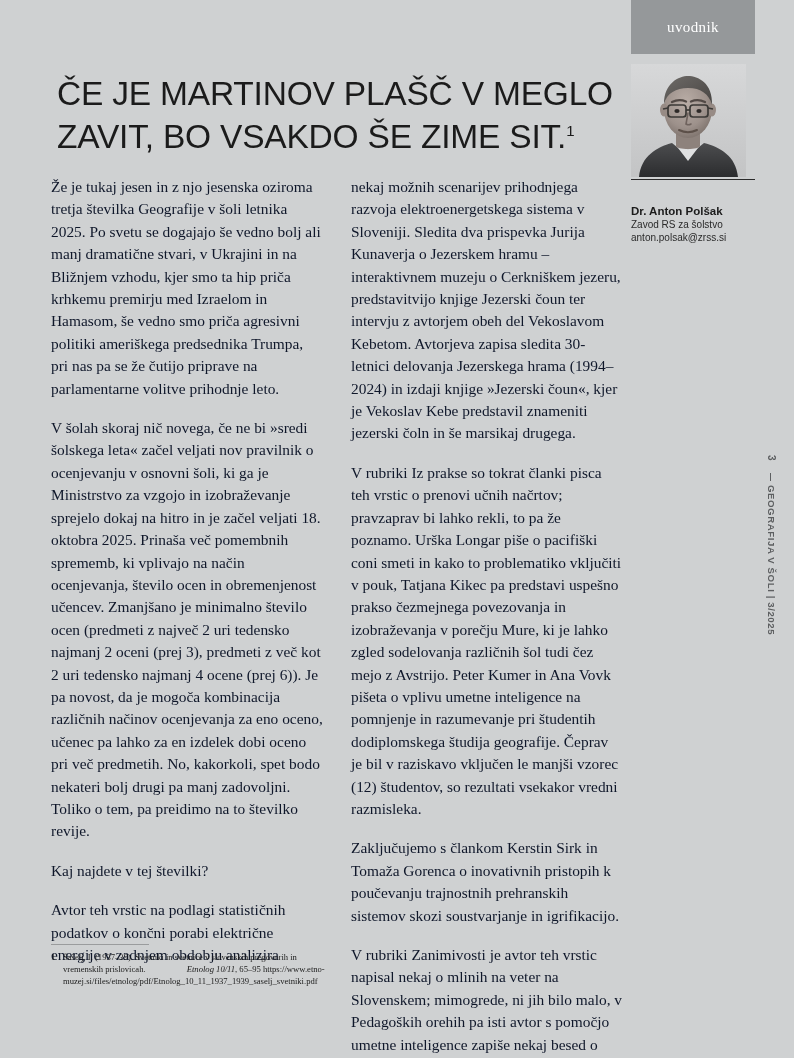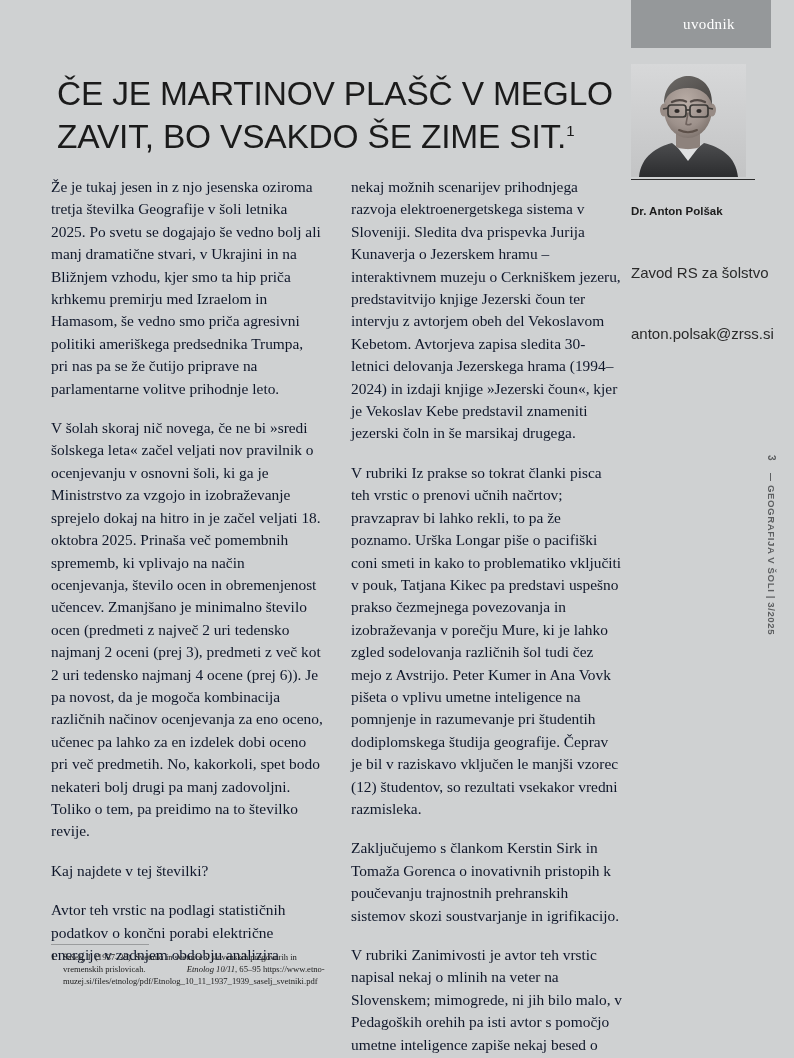--- a/index.html
+++ b/index.html
@@ -15,26 +15,25 @@
     position: relative;
     overflow: hidden;
   }
 
   
   .section-tab {
     position: absolute;
     left: 631px;
     top: 0px;
     width: 124px;
-    height: 48px;
+    height: 54px;
     background: #95989a;
     display: flex;
     align-items: center;
     justify-content: center;
-    padding-left: 16px;
   }
   .section-tab-label {
     color: #ffffff;
     font-family: "Liberation Serif", serif;
     font-size: 15px;
     letter-spacing: 0.4px;
   }
 
   
   .headline {
@@ -78,24 +77,23 @@
   .author-name {
     font-family: "Liberation Sans", sans-serif;
     font-weight: bold;
     font-size: 11.5px;
     color: #1b1b1b;
     margin-top: 24px;
     line-height: 14px;
   }
   .author-org, .author-email {
     font-family: "Liberation Sans", sans-serif;
-    font-size: 15px;
+    font-size: 10px;
     color: #2a2a2a;
     line-height: 13px;
-    margin-top: 48px;
   }
 
   
   .columns {
     position: absolute;
     left: 51px;
     top: 168px;
     width: 572px;
     height: 770px;
   }

